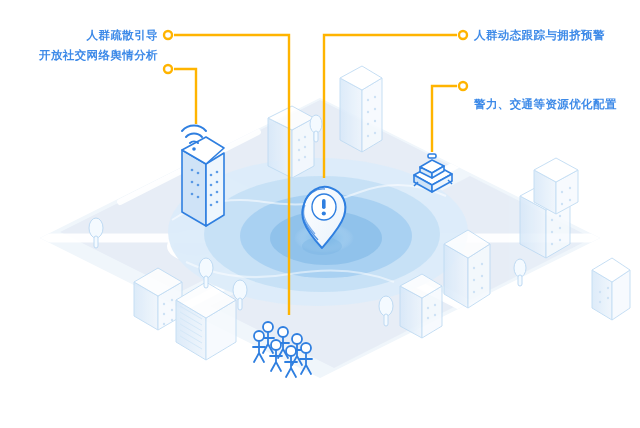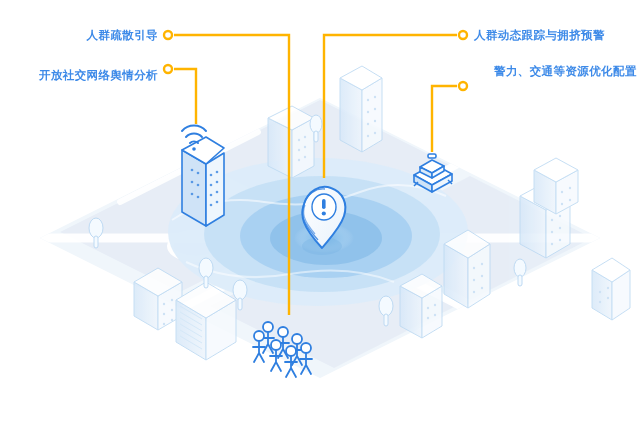--- a/index.html
+++ b/index.html
@@ -347,19 +347,19 @@
     <g fill="#ffffff" stroke="#FFB400" stroke-width="2.4">
       <circle cx="168" cy="35" r="4"></circle>
       <circle cx="168" cy="69" r="4"></circle>
       <circle cx="463" cy="35" r="4"></circle>
       <circle cx="463" cy="86" r="4"></circle>
     </g>
   </svg>
 
   <div class="lbl l" style="right:482px;top:28px;">人群疏散引导</div>
 
-  <div class="lbl l" style="right:482px;top:68px;">开放社交网络舆情分析</div>
+  <div class="lbl l" style="right:482px;top:48px;">开放社交网络舆情分析</div>
 
   <div class="lbl r" style="left:474px;top:28px;">人群动态跟踪与拥挤预警</div>
 
-  <div class="lbl r" style="left:474px;top:64px;margin-left:20px;">警力、交通等资源优化配置</div>
+  <div class="lbl r" style="left:474px;top:97px;">警力、交通等资源优化配置</div>
 
 </div>
 
 </body></html>

